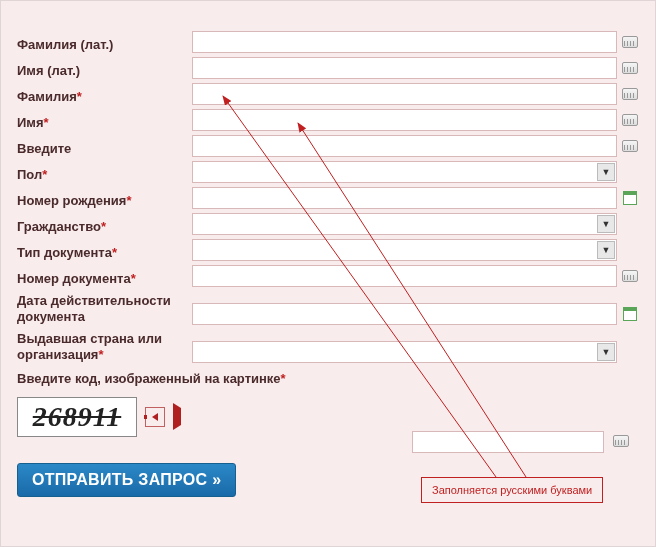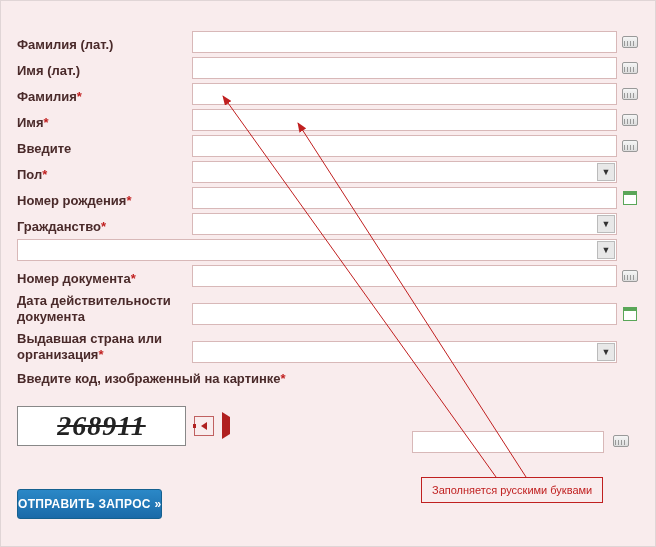--- a/index.html
+++ b/index.html
@@ -94,34 +94,34 @@
     position: relative;
   }
   .calendar-icon::before {
     content: "";
     position: absolute;
     left: 0; right: 0; top: 0; height: 3px;
     background: #5aa658;
   }
   .captcha-label-row {
     margin-top: 6px;
-    margin-bottom: 19px;
+    margin-bottom: 10px;
   }
   .captcha-label {
     font-size: 13px;
     font-weight: bold;
     color: #4a2a2a;
   }
   .captcha-row {
     display: flex;
     align-items: center;
     gap: 8px;
   }
   .captcha-img {
-    width: 169px;
+    width: 120px;
     height: 40px;
     border: 1px solid #888;
     background: #fff;
     display: flex;
     align-items: center;
     justify-content: center;
     font-family: "Times New Roman", serif;
     font-size: 28px;
     font-weight: bold;
     color: #222;
@@ -168,27 +168,27 @@
     position: absolute;
     left: 411px;
     top: 430px;
   }
   .captcha-kb {
     position: absolute;
     left: 611px;
     top: 432px;
   }
   .submit-btn {
-    margin-top: 43px;
+    margin-top: 26px;
     background: linear-gradient(#2b88c7,#1a6aa8);
     color: #fff;
     border: 1px solid #15608f;
     border-radius: 3px;
-    padding: 7px 0;
-    font-size: 12px;
+    padding: 7px 14px;
+    font-size: 16px;
     font-weight: bold;
     cursor: pointer;
     letter-spacing: 0.3px;
   }
   .annotation-overlay {
     position: absolute;
     left: 0; top: 0;
     width: 656px; height: 547px;
     pointer-events: none;
   }
@@ -300,20 +300,23 @@
     <div class="field-wrap">
       <div class="select-wrap">
         <select class="selectfield"></select>
         <span class="select-arrow">▼</span>
       </div>
       <span class="side-icon" style="width:18px"></span>
     </div>
   </div>
 
   <div class="form-row">
+    <div class="label">
+      <span>Тип документа</span><span class="required">*</span>
+    </div>
     <div class="field-wrap">
       <div class="select-wrap">
         <select class="selectfield"></select>
         <span class="select-arrow">▼</span>
       </div>
       <span class="side-icon" style="width:18px"></span>
     </div>
   </div>
 
   <div class="form-row">

